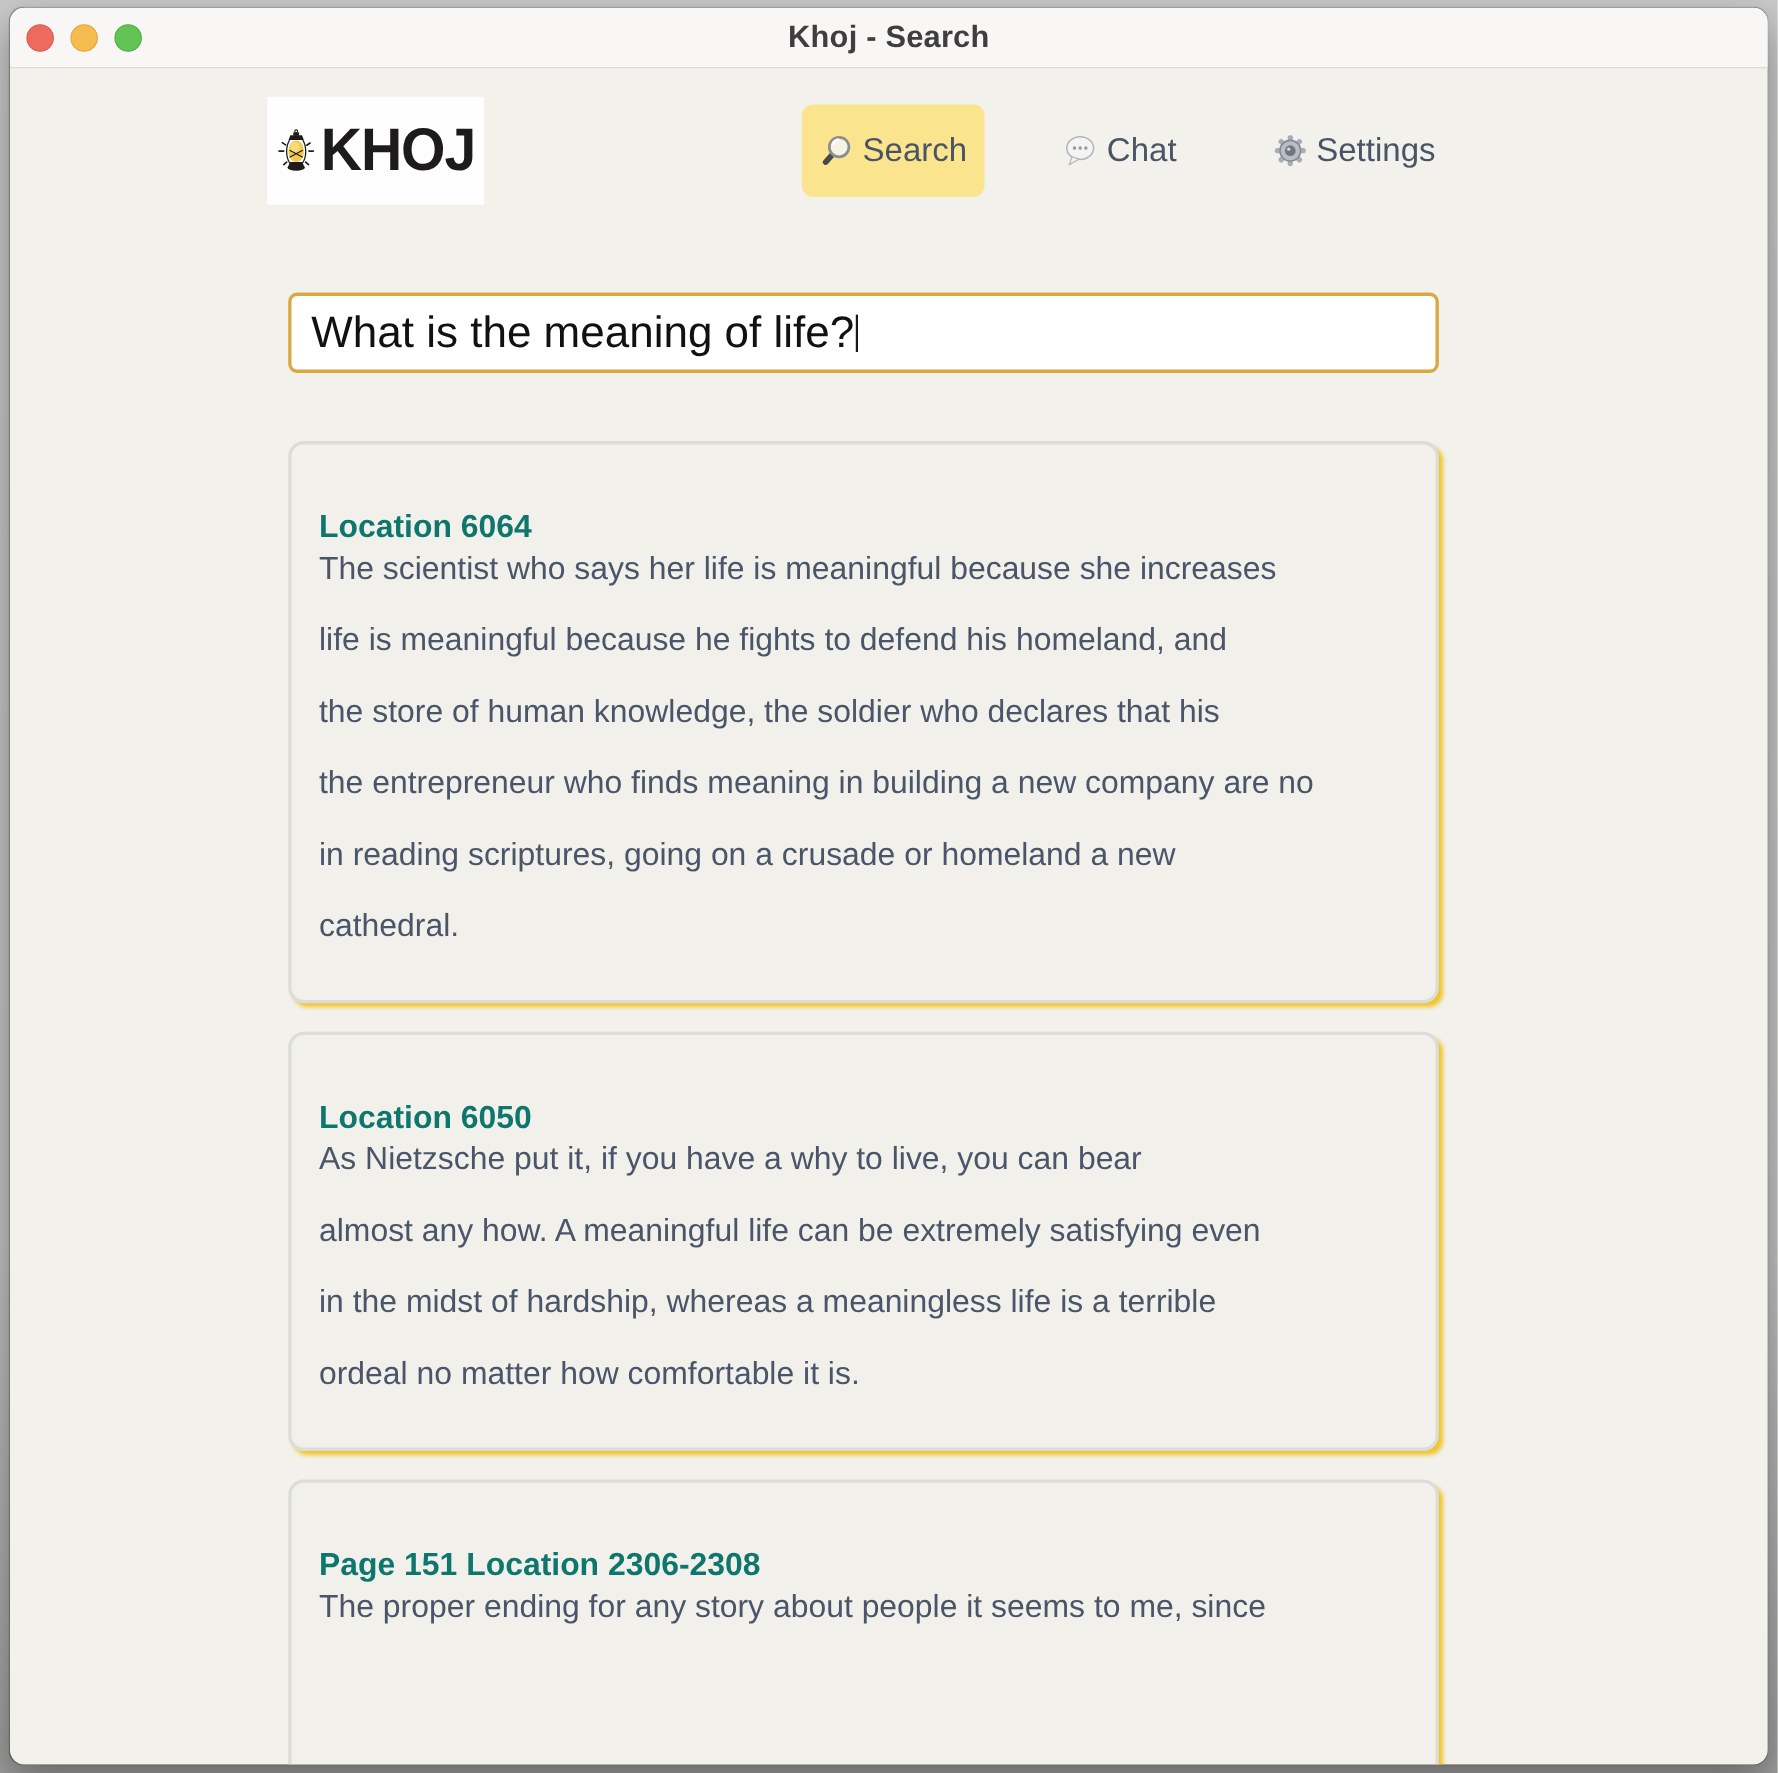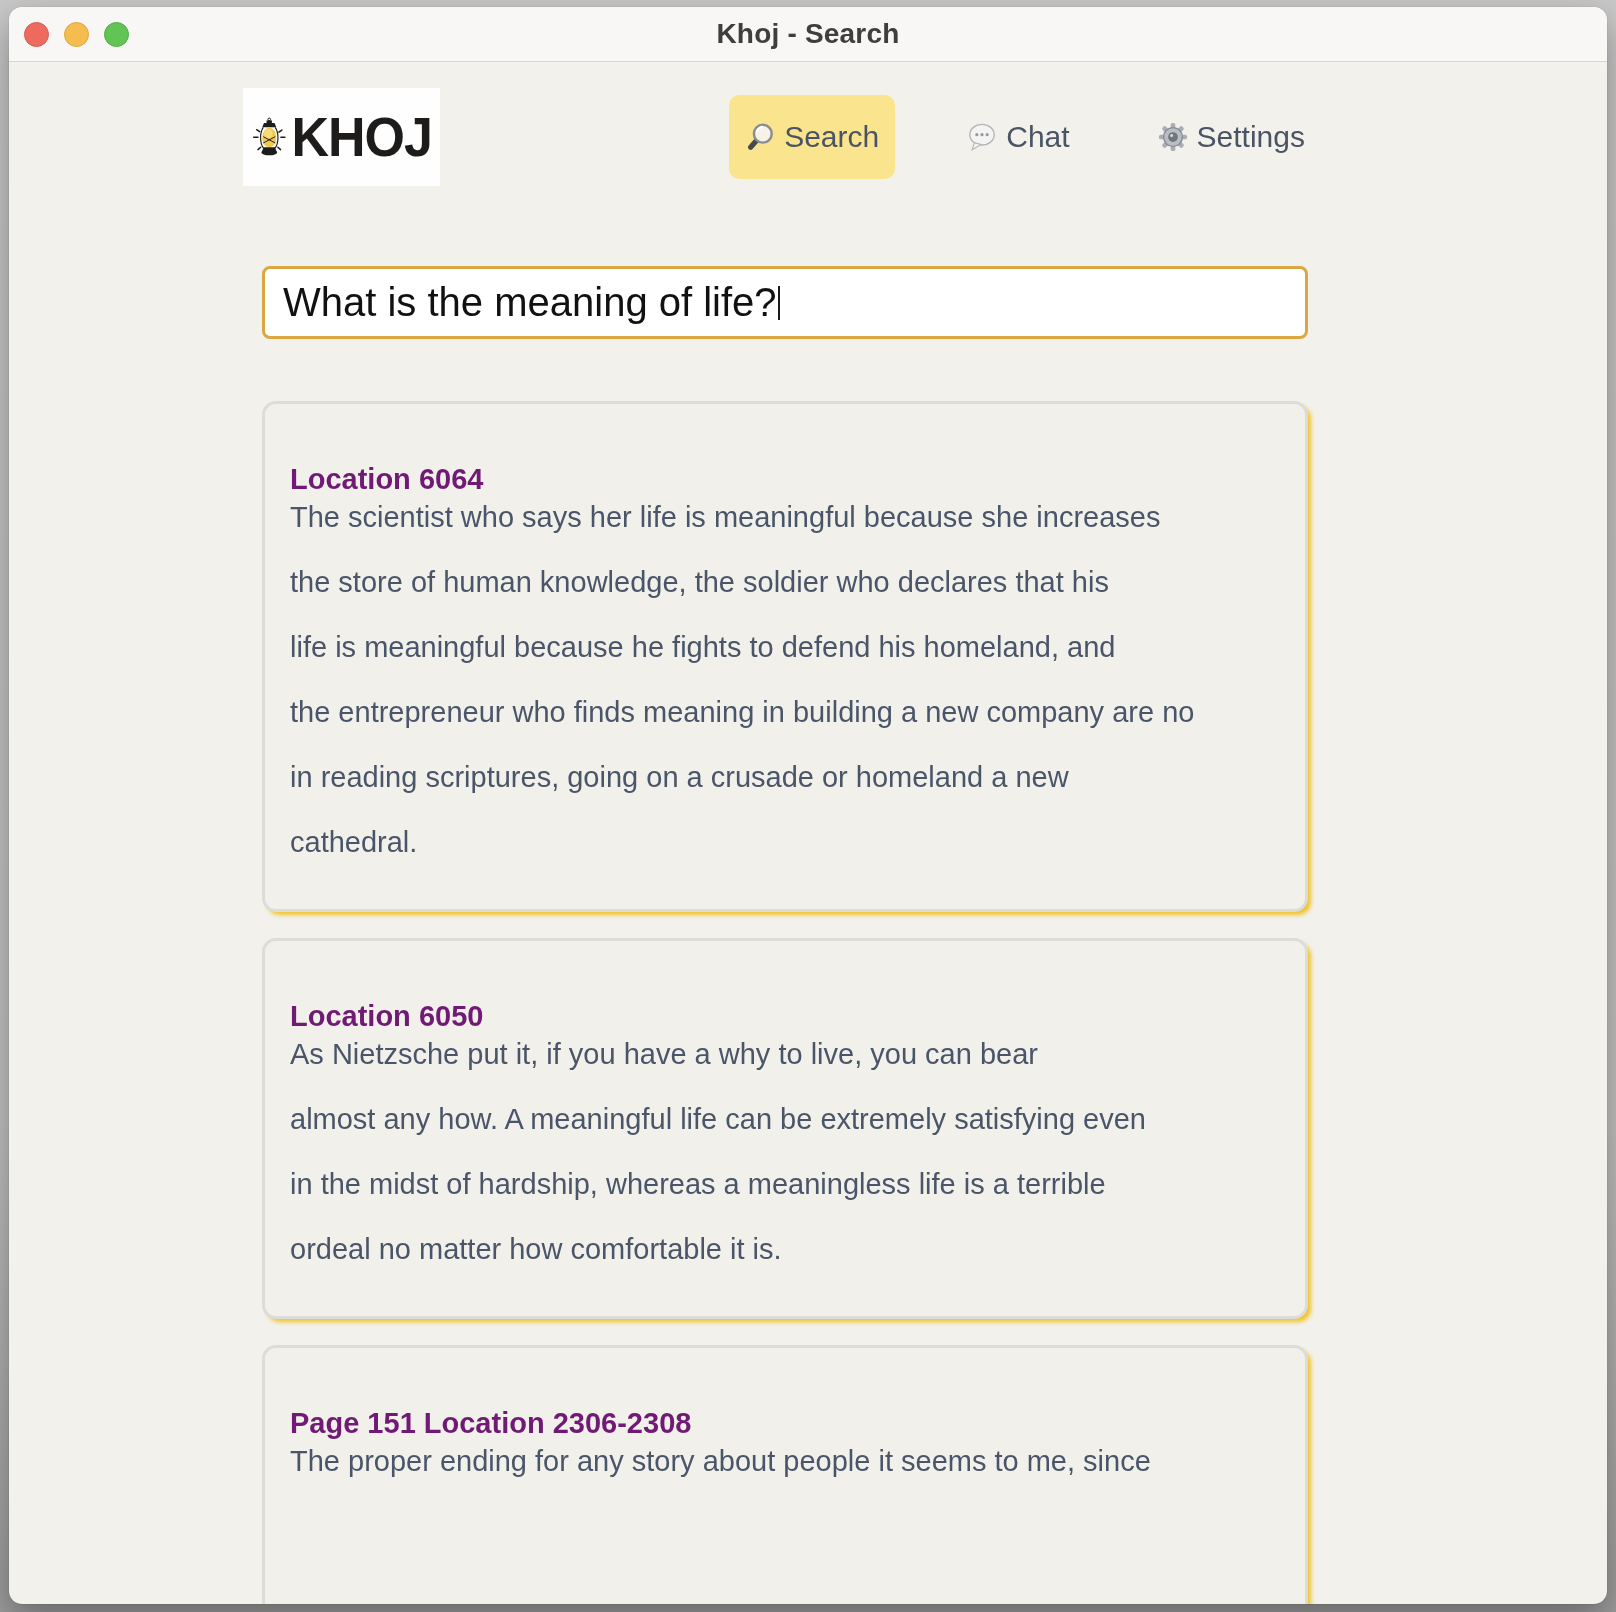--- a/index.html
+++ b/index.html
@@ -130,21 +130,21 @@
   .card {
     background: #f1f0ea;
     border: 3px solid #dcdcda;
     border-radius: 14px;
     box-shadow: 4px 4px 4px -1px #f0c428;
     padding: 56px 25px 48px 25px;
     font-size: 29px;
     color: #4b5569;
   }
   .card .lead { line-height: 38px; }
-  .card .lead b { display: block; font-weight: bold; color: #701a75; }
+  .card .lead b { display: block; font-weight: bold; color: #0f766e; }
   .card p { line-height: 38px; margin-top: 27px; }
   .card.clipped { padding-bottom: 160px; }  
 </style>
 </head>
 <body>
 
 <div class="window">
 
   <div class="titlebar">
     <div class="traffic-lights">
@@ -232,22 +232,22 @@
           <span class="caret"></span>
       </div>
 
       <div class="results">
 
         <div class="card">
           <div class="lead">
             <b>Location 6064</b>
             <span>The scientist who says her life is meaningful because she increases</span>
           </div>
+          <p>life is meaningful because he fights to defend his homeland, and</p>
           <p>the store of human knowledge, the soldier who declares that his</p>
-          <p>life is meaningful because he fights to defend his homeland, and</p>
           <p>the entrepreneur who finds meaning in building a new company are no</p>
           <p>in reading scriptures, going on a crusade or homeland a new</p>
           <p>cathedral.</p>
         </div>
 
         <div class="card">
           <div class="lead">
             <b>Location 6050</b>
             <span>As Nietzsche put it, if you have a why to live, you can bear</span>
           </div>

